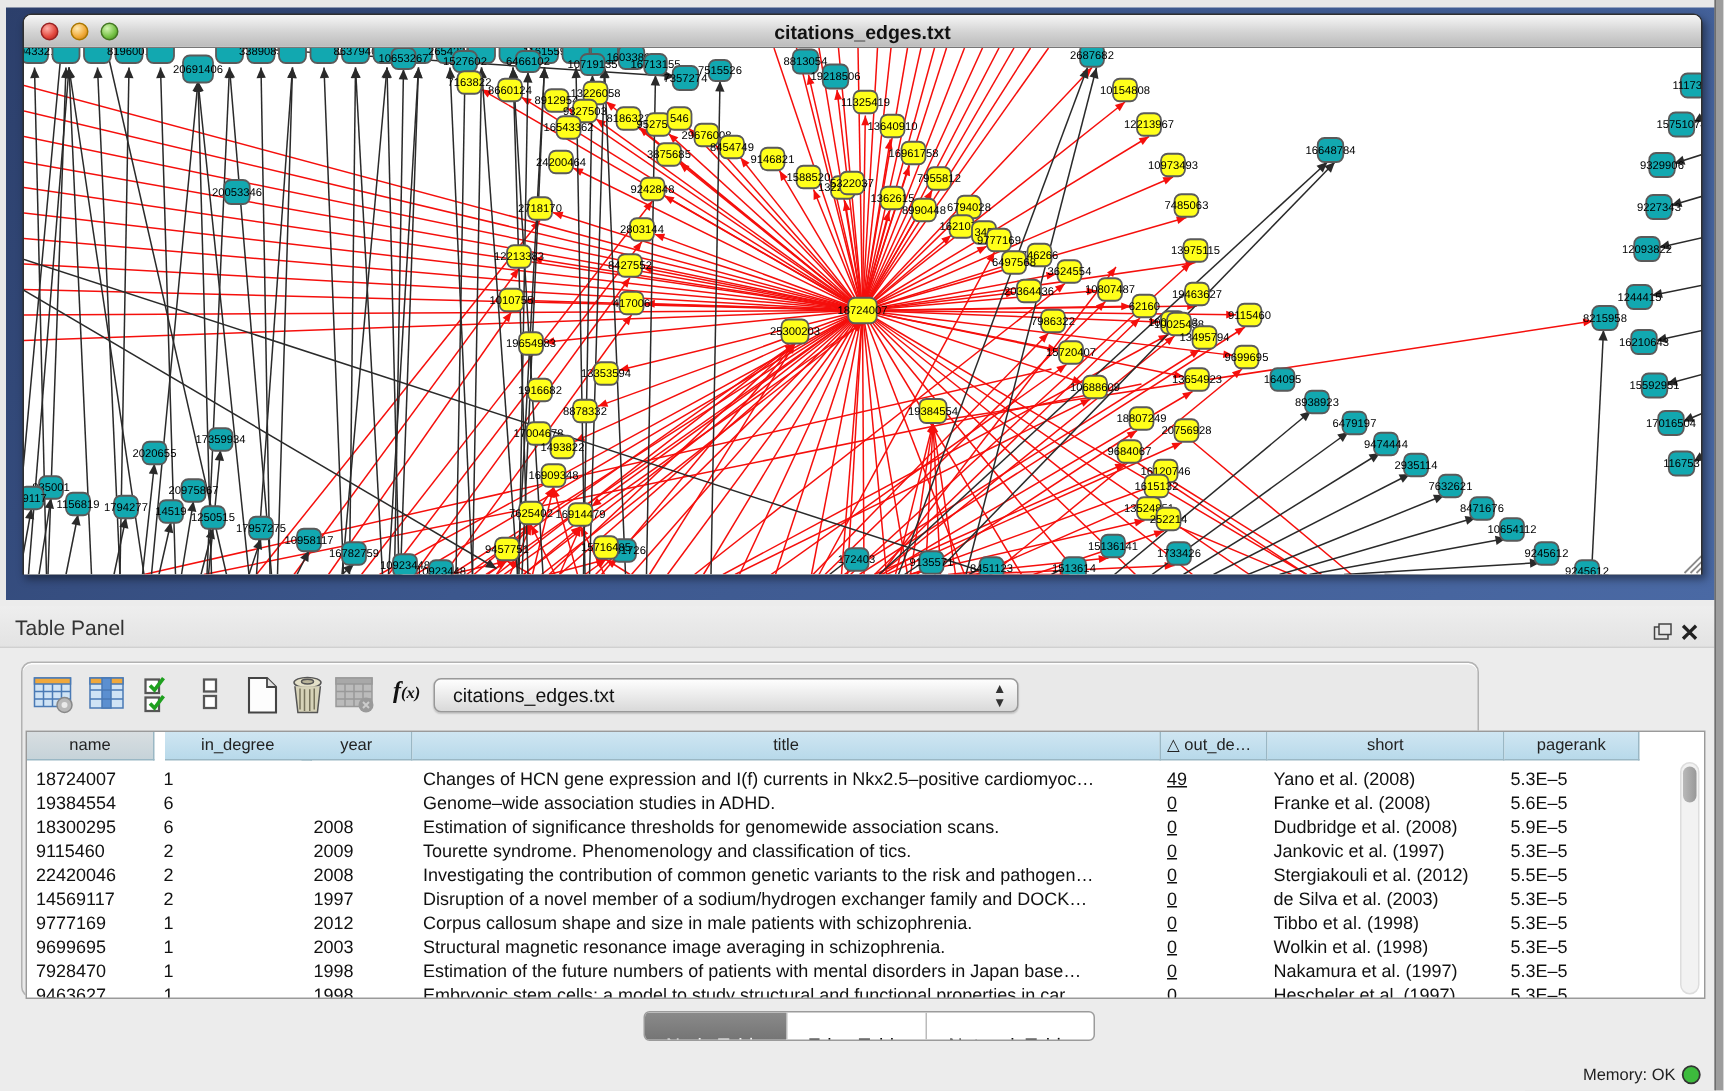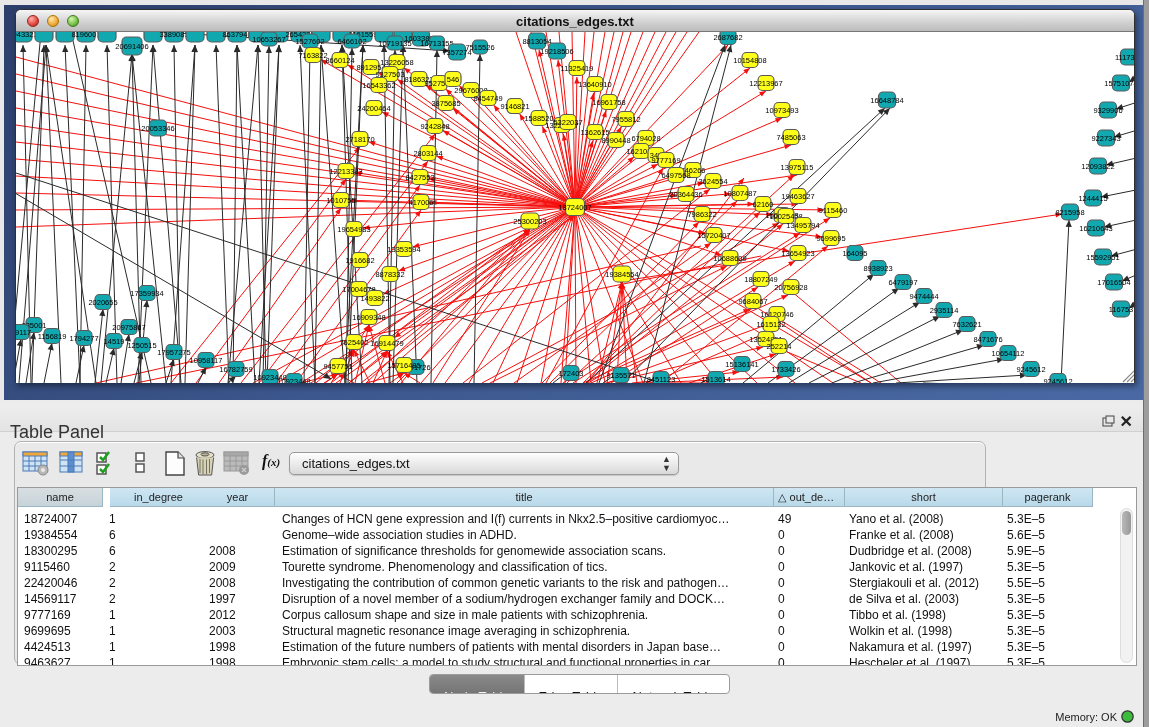--- a/index.html
+++ b/index.html
@@ -8,34 +8,34 @@
 #win { position:absolute; left:15px; top:9px; width:1120px; height:374px; border:1px solid #2f2f2f; border-radius:6px 6px 0 0; box-shadow:2px 3px 6px rgba(0,0,0,0.45); background:#fff; }
 #titlebar { position:absolute; left:0; top:0; width:100%; height:22px; border-radius:5px 5px 0 0; background:linear-gradient(#f6f6f6,#d3d3d3 55%,#bcbcbc); border-bottom:1px solid #777; }
 #titlebar .title { position:absolute; left:0; right:0; top:4px; text-align:center; font-size:13px; font-weight:bold; color:#111; }
 .light { position:absolute; top:5px; width:12px; height:12px; border-radius:50%; }
 #lred { left:11px;  background:radial-gradient(circle at 35% 30%,#ffb0a8,#e2463c 60%,#9c241d); border:1px solid #922; }
 #lyel { left:31px; background:radial-gradient(circle at 35% 30%,#ffe9b0,#f0a835 60%,#b5711a); border:1px solid #a70; }
 #lgrn { left:51px; background:radial-gradient(circle at 35% 30%,#d2f5b0,#74c043 60%,#3f7d1d); border:1px solid #472; }
 #canvas { position:absolute; left:0; top:22px; width:1118px; height:351px; background:#fff; overflow:hidden; }
 #tpanel { position:absolute; left:0; top:400px; width:1143px; height:327px; background:#ececec; }
 #tpanel .hdr { position:absolute; left:0; top:4px; width:100%; height:28px; background:linear-gradient(#eee,#e3e3e3); border-bottom:1px solid #d0d0d0; }
-#tpanel .hdr .t { position:absolute; left:10px; top:6px; font-size:18px; color:#333;margin-top:12px; }
+#tpanel .hdr .t { position:absolute; left:10px; top:6px; font-size:14px; color:#333; }
 #floaticon { position:absolute; right:28px; top:11px; width:13px; height:12px; }
 #closex { position:absolute; right:10px; top:8px; font-size:16px; font-weight:bold; color:#222; }
 #inner { position:absolute; left:14px; top:41px; width:972px; height:224px; background:#e9e9e9; border:1px solid #b2b2b2; border-radius:7px; box-shadow:inset 0 1px 0 #fff; }
 .ticon { position:absolute; top:8px; }
 #combo { position:absolute; left:274px; top:10px; width:390px; height:23px; border:1px solid #999; border-radius:5px; background:linear-gradient(#fefefe,#d9d9d9); font-size:13px; color:#111; line-height:21px; padding-left:12px; box-shadow:0 1px 1px rgba(0,0,0,0.15); }
 #combo .arr { position:absolute; right:7px; top:2px; font-size:9px; color:#333; line-height:9px; }
 #tablewrap { position:absolute; left:2px; top:45px; width:1120px; height:179px; background:#fff; border:1px solid #9a9a9a; overflow:hidden; }
 .th { position:absolute; top:0; height:19px; background:linear-gradient(#cfe6f2,#b8d9ea); border-right:1px solid #9ab7c4; border-bottom:1px solid #9ab7c4; font-size:11px; color:#222; text-align:center; line-height:19px; }
 .tbody { position:absolute; left:0; top:23px; width:1100px; }
 .tr { position:relative; height:16px; font-size:12px; color:#111; white-space:nowrap; }
 .tr div { position:absolute; top:1px; }
 .c0 { left:6px; } .c1 { left:91px; } .c2 { left:191px;margin-top:32px; } .c3 { left:264px; }
-.c4 { left:760px; } .c5 { left:831px; } .c6 { left:989px; }
+.c4 { left:760px;text-decoration:underline; } .c5 { left:831px; } .c6 { left:989px; }
 #vscroll { position:absolute; right:3px; top:20px; width:13px; height:155px; background:#f2f2f2; border:1px solid #ddd; border-radius:7px; }
 #vthumb { position:absolute; left:1px; top:2px; width:9px; height:24px; background:linear-gradient(90deg,#b9b9b9,#989898); border-radius:5px; }
 #tabs { position:absolute; left:429px; top:274px; height:20px; display:flex; border:1px solid #9b9b9b; border-radius:4px; overflow:hidden; background:#fff; font-size:13px; }
 #tabs div { padding:12px 14px; line-height:19px; color:#111; }
 #tabs .sel { background:linear-gradient(#8a8a8a,#6e6e6e); color:#f5f5f5; }
 #tabs .sep { padding:0; width:1px; background:#bbb; }
 #status { position:absolute; right:26px; bottom:4px; font-size:11px; color:#222; }
 #memdot { position:absolute; right:8px; bottom:3px; }
 </style></head>
 <body>
@@ -928,21 +928,21 @@
 <div class="tr">
             <div class="c0">9699695</div>
             <div class="c1">1</div>
             <div class="c2">1998</div>
             <div class="c3">Structural magnetic resonance image averaging in schizophrenia.</div>
             <div class="c4">0</div>
             <div class="c5">Wolkin et al. (1998)</div>
             <div class="c6">5.3E–5</div>
           </div>
 <div class="tr">
-            <div class="c0">4424513</div>
+            <div class="c0">7928470</div>
             <div class="c1">1</div>
             <div class="c2">1997</div>
             <div class="c3">Estimation of the future numbers of patients with mental disorders in Japan base…</div>
             <div class="c4">0</div>
             <div class="c5">Nakamura et al. (1997)</div>
             <div class="c6">5.3E–5</div>
           </div>
 <div class="tr">
             <div class="c0">9463627</div>
             <div class="c1">1</div>

